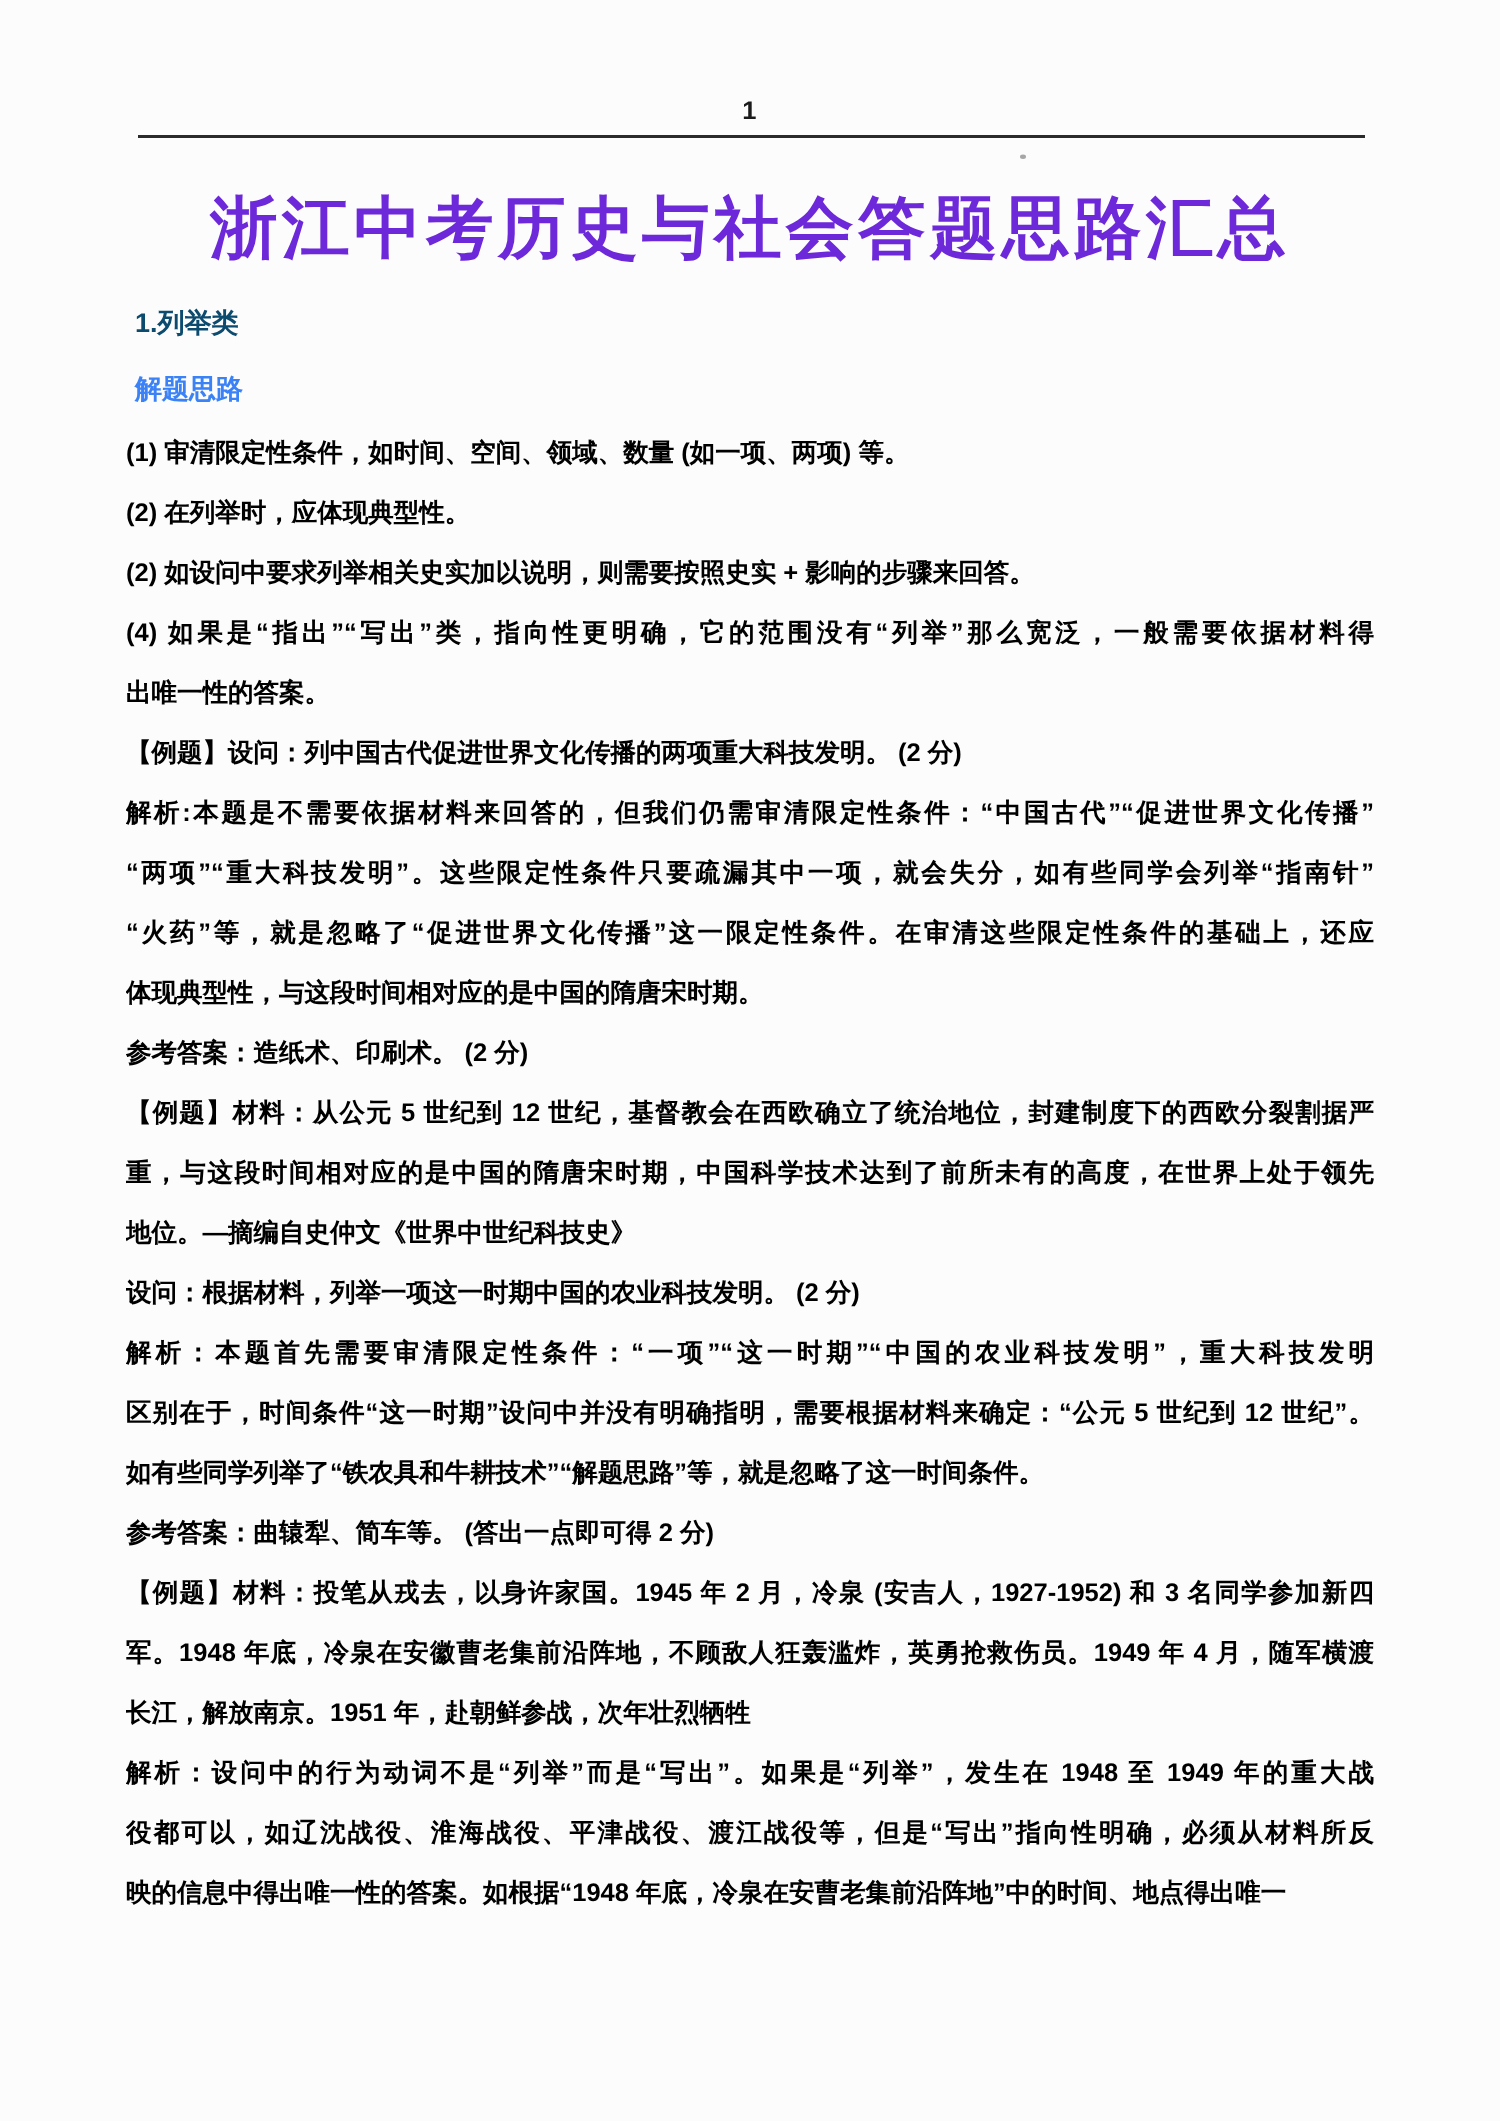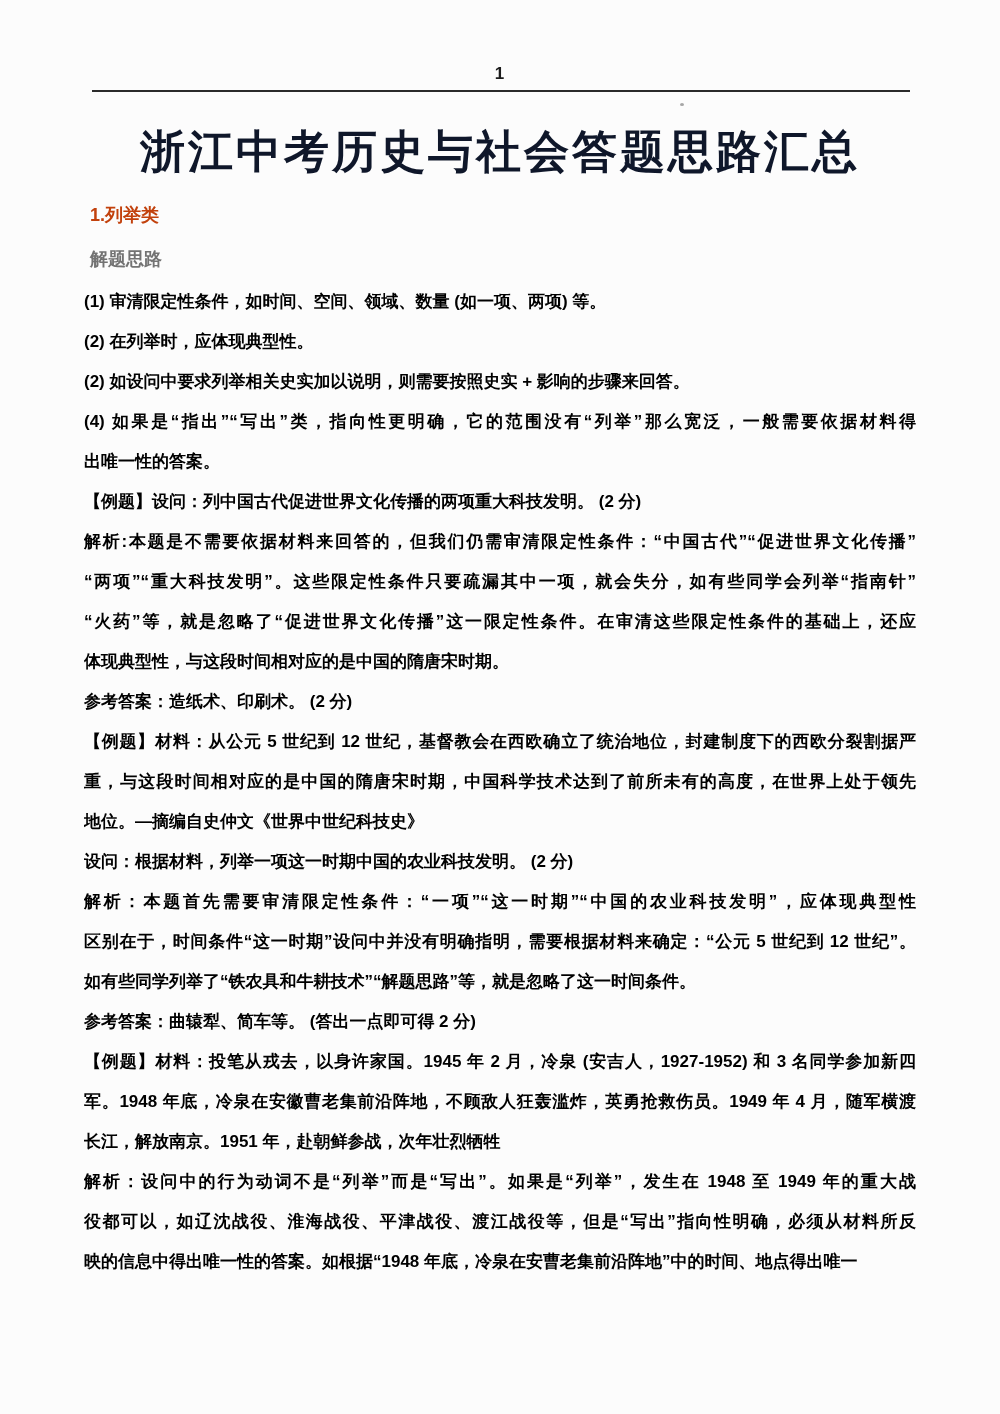--- a/index.html
+++ b/index.html
@@ -48,37 +48,37 @@
   .title {
     position: absolute;
     top: 122px;
     left: 0;
     width: 100%;
     margin: 0;
     text-align: center;
     font-size: 45px;
     font-weight: 900;
     letter-spacing: 3px;
-    color: #0f172a;
+    color: #6d28d9;
   }
   .section-heading {
     position: absolute;
     top: 203px;
     left: 90px;
     font-size: 18px;
     font-weight: 800;
-    color: #c2410c;
+    color: #0c4a6e;
   }
   .section-subheading {
     position: absolute;
     top: 247px;
     left: 90px;
     font-size: 18px;
     font-weight: 800;
-    color: #737373;
+    color: #3b82f6;
   }
   .body-content {
     position: absolute;
     top: 282px;
     left: 84px;
     width: 832px;
     font-size: 17px;
     font-weight: 600;
     color: #000000;
   }
@@ -135,21 +135,21 @@
       </div>
       <div class="paragraph">
         <div class="line">【例题】材料：从公元 5 世纪到 12 世纪，基督教会在西欧确立了统治地位，封建制度下的西欧分裂割据严</div>
         <div class="line">重，与这段时间相对应的是中国的隋唐宋时期，中国科学技术达到了前所未有的高度，在世界上处于领先</div>
         <div class="line last">地位。—摘编自史仲文《世界中世纪科技史》</div>
       </div>
       <div class="paragraph">
         <div class="line last">设问：根据材料，列举一项这一时期中国的农业科技发明。 (2 分)</div>
       </div>
       <div class="paragraph">
-        <div class="line">解析：本题首先需要审清限定性条件：“一项”“这一时期”“中国的农业科技发明”，应体现典型性</div>
+        <div class="line">解析：本题首先需要审清限定性条件：“一项”“这一时期”“中国的农业科技发明”，重大科技发明</div>
         <div class="line">区别在于，时间条件“这一时期”设问中并没有明确指明，需要根据材料来确定：“公元 5 世纪到 12 世纪”。</div>
         <div class="line last">如有些同学列举了“铁农具和牛耕技术”“解题思路”等，就是忽略了这一时间条件。</div>
       </div>
       <div class="paragraph">
         <div class="line last">参考答案：曲辕犁、简车等。 (答出一点即可得 2 分)</div>
       </div>
       <div class="paragraph">
         <div class="line">【例题】材料：投笔从戎去，以身许家国。1945 年 2 月，冷泉 (安吉人，1927-1952) 和 3 名同学参加新四</div>
         <div class="line">军。1948 年底，冷泉在安徽曹老集前沿阵地，不顾敌人狂轰滥炸，英勇抢救伤员。1949 年 4 月，随军横渡</div>
         <div class="line last">长江，解放南京。1951 年，赴朝鲜参战，次年壮烈牺牲</div>

